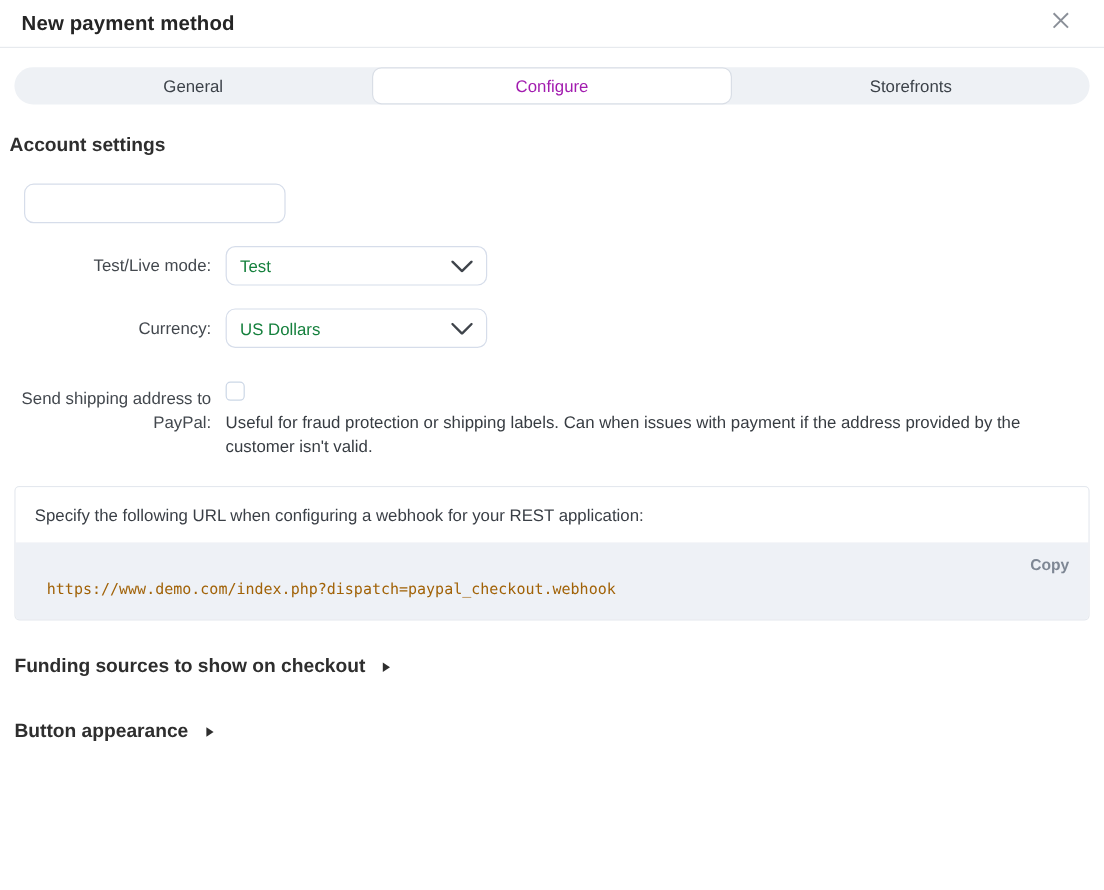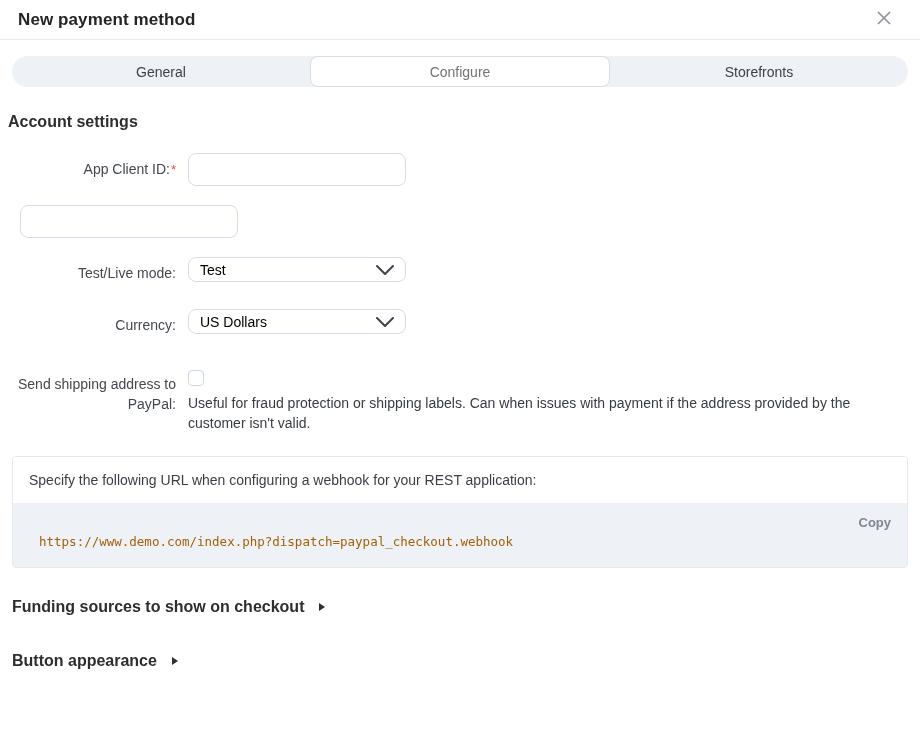--- a/index.html
+++ b/index.html
@@ -47,21 +47,21 @@
     align-items: center;
     justify-content: center;
     font-size: 14px;
     color: #3c4249;
     cursor: pointer;
     border-radius: 8px;
   }
   .tab.active {
     background: #ffffff;
     border: 1px solid #d9dee6;
-    color: #737373;
+    color: #a21caf;
   }
 
   
   .content { padding: 0 8px; }
   .section-heading {
     margin-top: 26px;
     font-size: 16px;
     font-weight: bold;
     color: #2e2e2e;
   }
@@ -90,30 +90,30 @@
     background: #fff;
     font-family: "Liberation Sans", sans-serif;
     font-size: 14px;
     color: #333;
     padding: 0 10px;
     outline: none;
   }
 
   .select {
     width: 218px;
-    height: 25px;
+    height: 33px;
     border: 1px solid #d6ddea;
     border-radius: 8px;
     background: #fff;
     display: flex;
     align-items: center;
     justify-content: space-between;
     padding: 0 11px;
     font-size: 14px;
-    color: #000000;
+    color: #15803d;
     cursor: pointer;
   }
 
   .checkbox-row { margin-top: 28px; margin-bottom: 0; }
   .checkbox-row .form-label { line-height: 20px; padding-top: 4px; }
   .checkbox {
     width: 16px; height: 16px;
     border: 1px solid #ccd7e6;
     border-radius: 4px;
     background: #fff;
@@ -205,26 +205,20 @@
   <div class="tab active">Configure</div>
   <div class="tab">Storefronts</div>
 </div>
 
 <div class="content">
 
   <div class="section-heading">Account settings</div>
 
   <div class="form">
 
-    <div class="form-row">
-      <div class="form-label"><span>App Client ID:</span><span class="req">*</span></div>
-      <div class="form-control">
-        <input class="text-input" type="text" value="" style="">
-      </div>
-    </div>
 
     <div class="form-row">
       <div class="form-control">
         <input class="text-input" type="text" value="" style="">
       </div>
     </div>
 
     <div class="form-row">
       <div class="form-label">Test/Live mode:</div>
       <div class="form-control">

